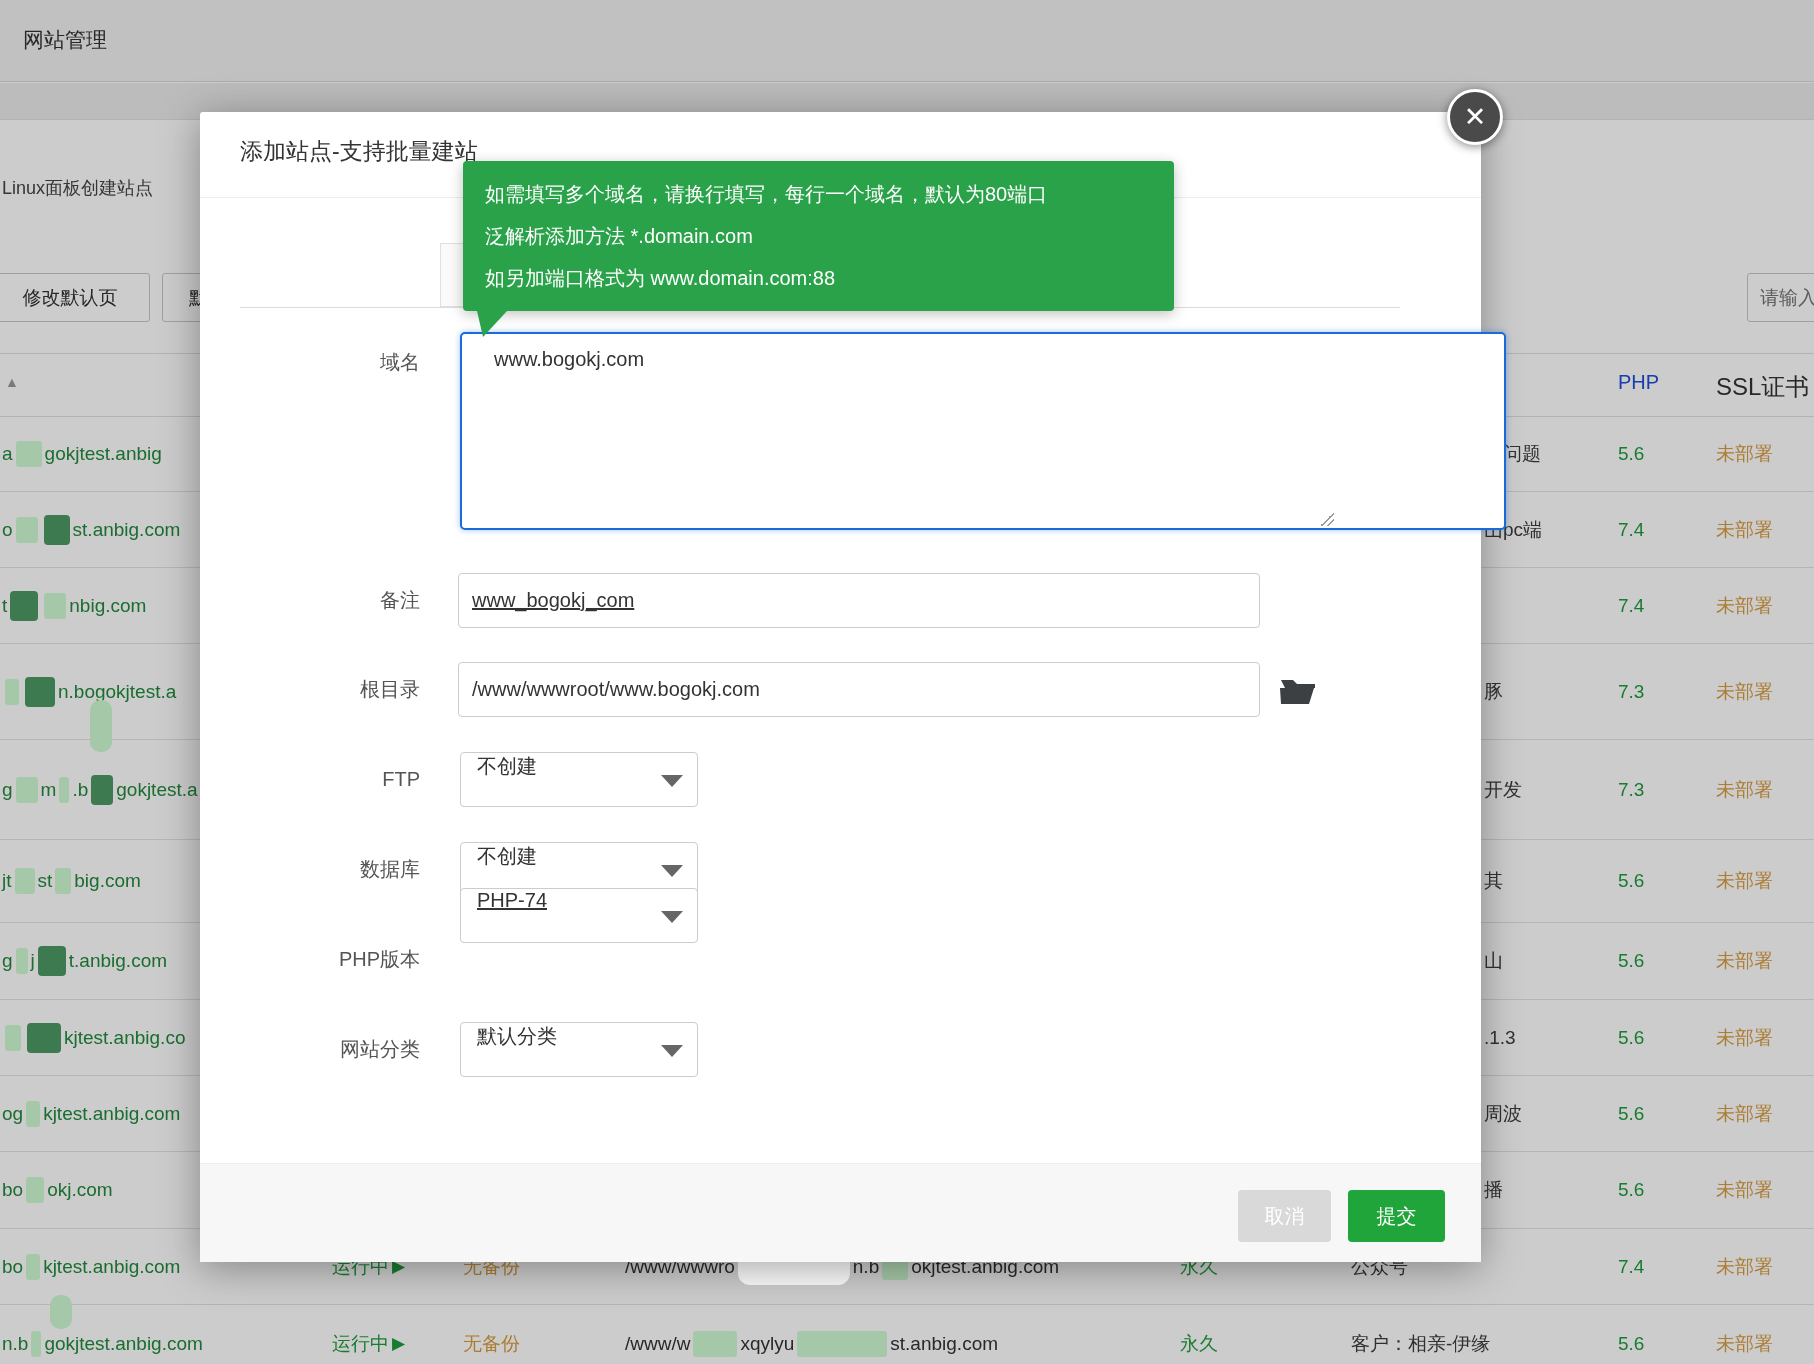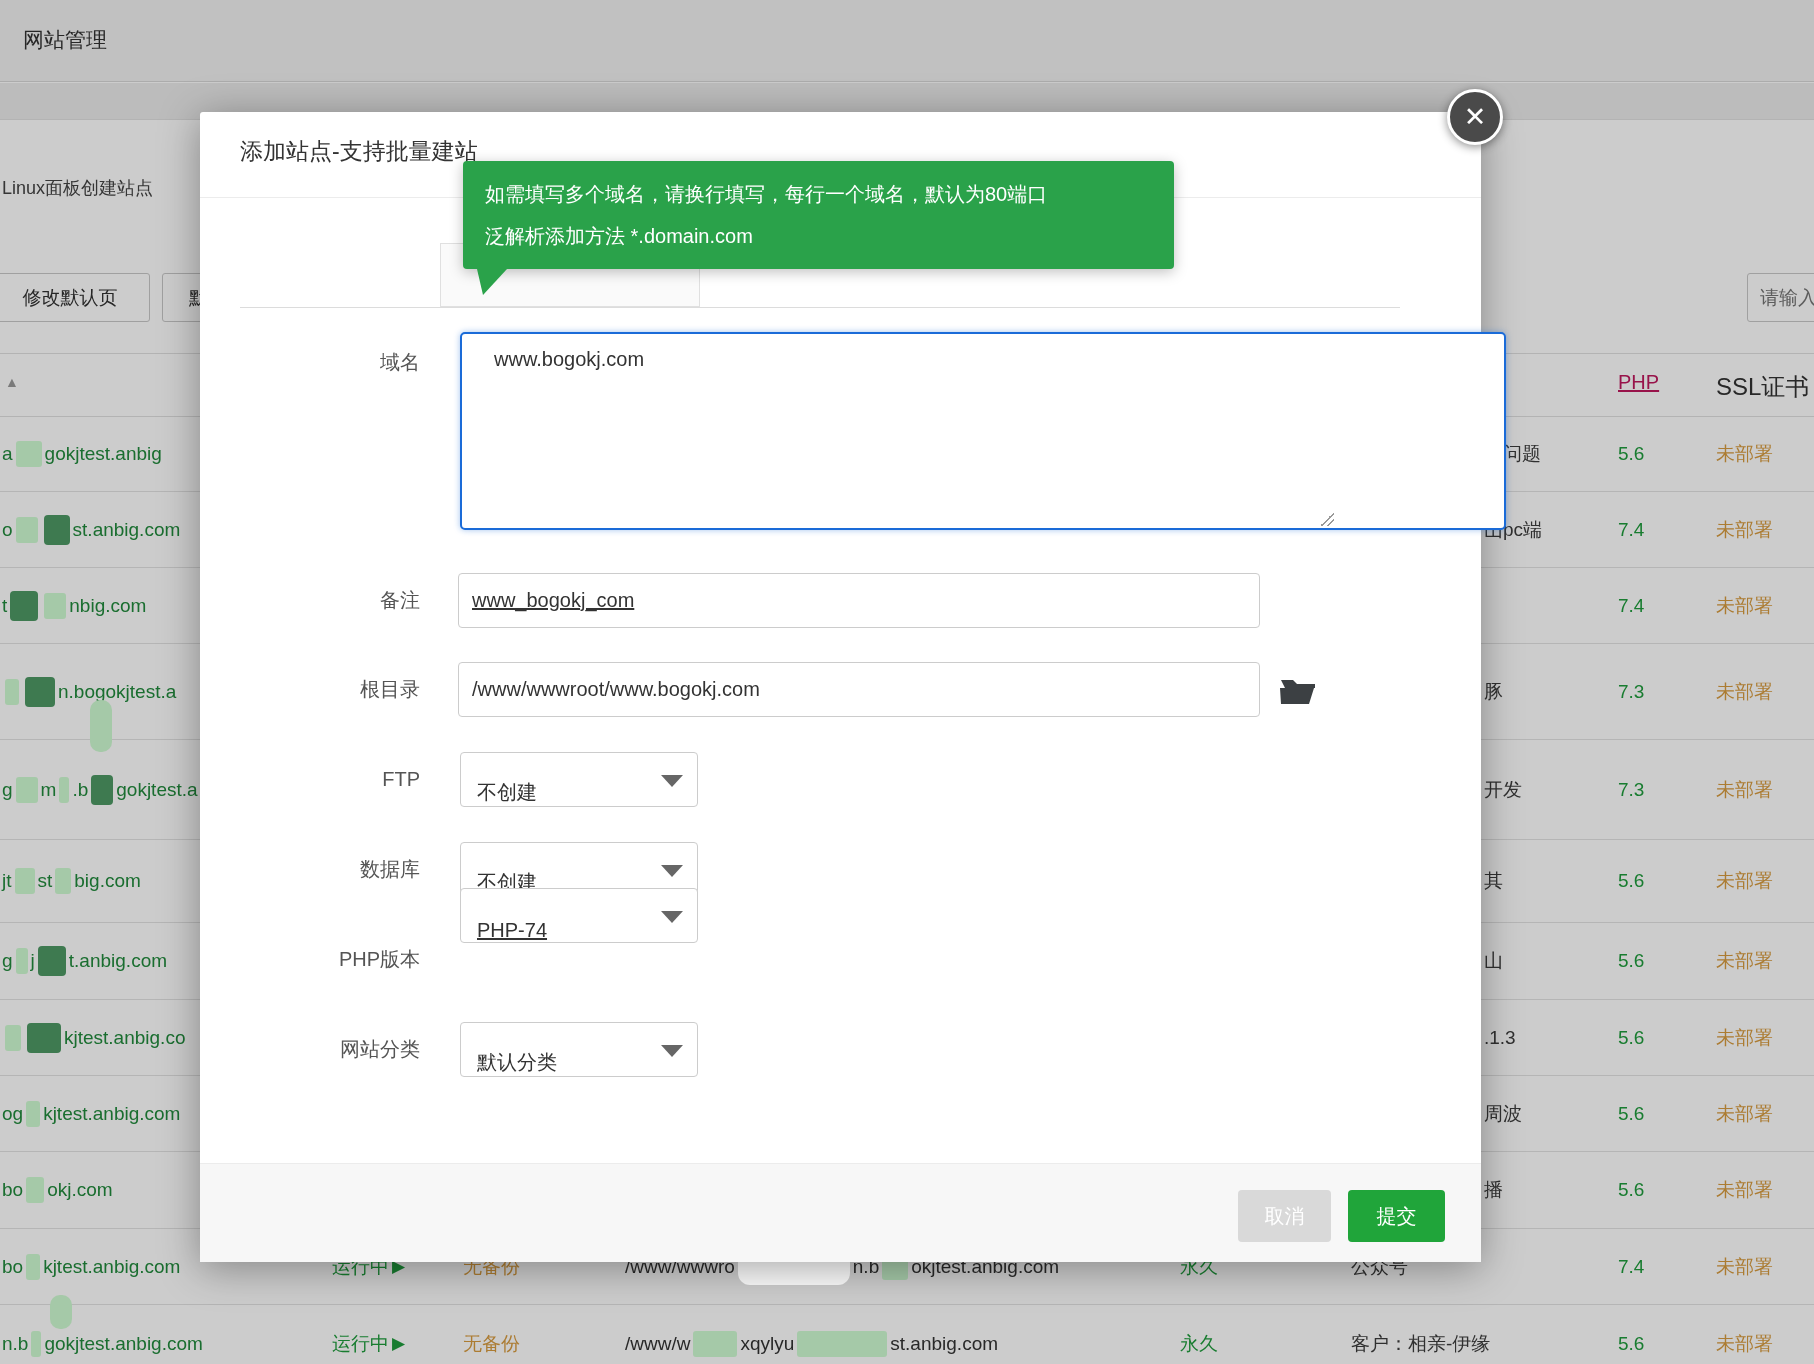--- a/index.html
+++ b/index.html
@@ -14,21 +14,21 @@
   .pg-card{position:absolute;left:0;top:119px;right:0;bottom:0;background:#fff;border-top:1px solid #e0e0e0;}
   .breadcrumb{position:absolute;left:2px;top:176px;font-size:18px;color:#444;white-space:nowrap;}
   .bgbtn{position:absolute;top:273px;height:49px;background:#fff;border:1px solid #c9c9c9;border-radius:3px;
     font-size:19px;color:#333;text-align:center;line-height:47px;overflow:hidden;white-space:nowrap;padding:0 16px;}
   #btn-modify{left:-10px;width:160px;}
   #btn-partial{left:162px;width:92px;}
   #search-input{position:absolute;left:1747px;top:273px;width:130px;height:49px;border:1px solid #c9c9c9;
     border-radius:3px;font-size:19px;color:#555;padding:0 12px;outline:none;}
   .thead{position:absolute;left:0;top:353px;right:0;height:64px;border-top:1px solid #e0e0e0;border-bottom:1px solid #e0e0e0;}
   .sort-icon{position:absolute;left:5px;top:20px;font-size:14px;color:#999;}
-  .th-php{position:absolute;left:1618px;top:17px;font-size:20px;color:#be185d;text-decoration:underline;}
+  .th-php{position:absolute;left:1618px;top:17px;font-size:20px;color:#1d4ed8;}
   .th-ssl{position:absolute;left:1716px;top:17px;font-size:24px;color:#333;}
 
   
   .bgrow{position:absolute;left:0;right:0;border-bottom:1px solid #e3e3e3;}
   .cell{position:absolute;top:0;height:100%;display:flex;align-items:center;font-size:19px;white-space:nowrap;}
   .c-domain{left:2px;color:#218a3c;}
   .c-note{left:1484px;color:#3c3c3c;}
   .c-php{left:1618px;color:#1f9c3c;}
   .c-ssl{left:1716px;color:#d79b3f;}
   .c-status{left:332px;color:#1f9c3c;}
@@ -68,21 +68,21 @@
     border-radius:5px;box-shadow:0 0 6px rgba(26,107,216,.4);font-size:20px;color:#333;padding:12px 32px;
     resize:none;outline:none;font-family:inherit;line-height:26px;}
   .grip{position:absolute;left:1120px;top:400px;width:14px;height:14px;
     background:linear-gradient(135deg,transparent 50%,#999 50%,#999 58%,transparent 58%,transparent 72%,#999 72%,#999 80%,transparent 80%);}
   .inp{position:absolute;left:258px;width:802px;height:55px;border:1px solid #ccc;border-radius:4px;
     font-size:20px;color:#333;padding:0 13px;outline:none;font-family:inherit;background:#fff;}
   #inp-note{top:461px;text-decoration:underline;}
   #inp-root{top:550px;}
   .folder{position:absolute;left:1079px;top:564px;width:40px;height:30px;cursor:pointer;}
   .sel{position:absolute;left:260px;width:238px;height:55px;border:1px solid #ccc;border-radius:4px;
-    font-size:20px;color:#333;display:flex;align-items:flex-end;padding:0 16px;background:#fff;cursor:pointer;}
+    font-size:20px;color:#333;display:flex;align-items:flex-start;padding:0 16px;background:#fff;cursor:pointer;}
   .sel::after{content:"";position:absolute;right:14px;top:50%;margin-top:-5px;
     border-left:11px solid transparent;border-right:11px solid transparent;border-top:12px solid #666;}
   #sel-ftp{top:640px;} #sel-db{top:730px;} #sel-php{top:776px;text-decoration:underline;} #sel-cat{top:910px;}
   .m-footer{position:absolute;left:0;top:1051px;right:0;height:99px;background:#f7f7f7;border-top:1px solid #ececec;}
   .mbtn{position:absolute;top:1078px;height:52px;border:none;border-radius:4px;color:#fff;font-size:20px;
     display:flex;align-items:center;justify-content:center;cursor:pointer;font-family:inherit;}
   .btn-cancel{left:1038px;width:93px;background:#d9d9d9;}
   .btn-submit{left:1148px;width:97px;background:#20a53a;}
 
   
@@ -318,17 +318,18 @@
     </div>
 
     <div class="m-footer"></div>
     <button class="mbtn btn-cancel">取消</button>
     <button class="mbtn btn-submit">提交</button>
   </div>
 
   <div class="tooltip">
     <div class="tt-line">如需填写多个域名，请换行填写，每行一个域名，默认为80端口</div>
     <div class="tt-line">泛解析添加方法 *.domain.com</div>
+    <div class="tt-line">如另加端口格式为 www.domain.com:88</div>
     <div class="tt-arrow"></div>
   </div>
 
   <div class="closebtn">✕</div>
 </div>
 
 </body></html>

